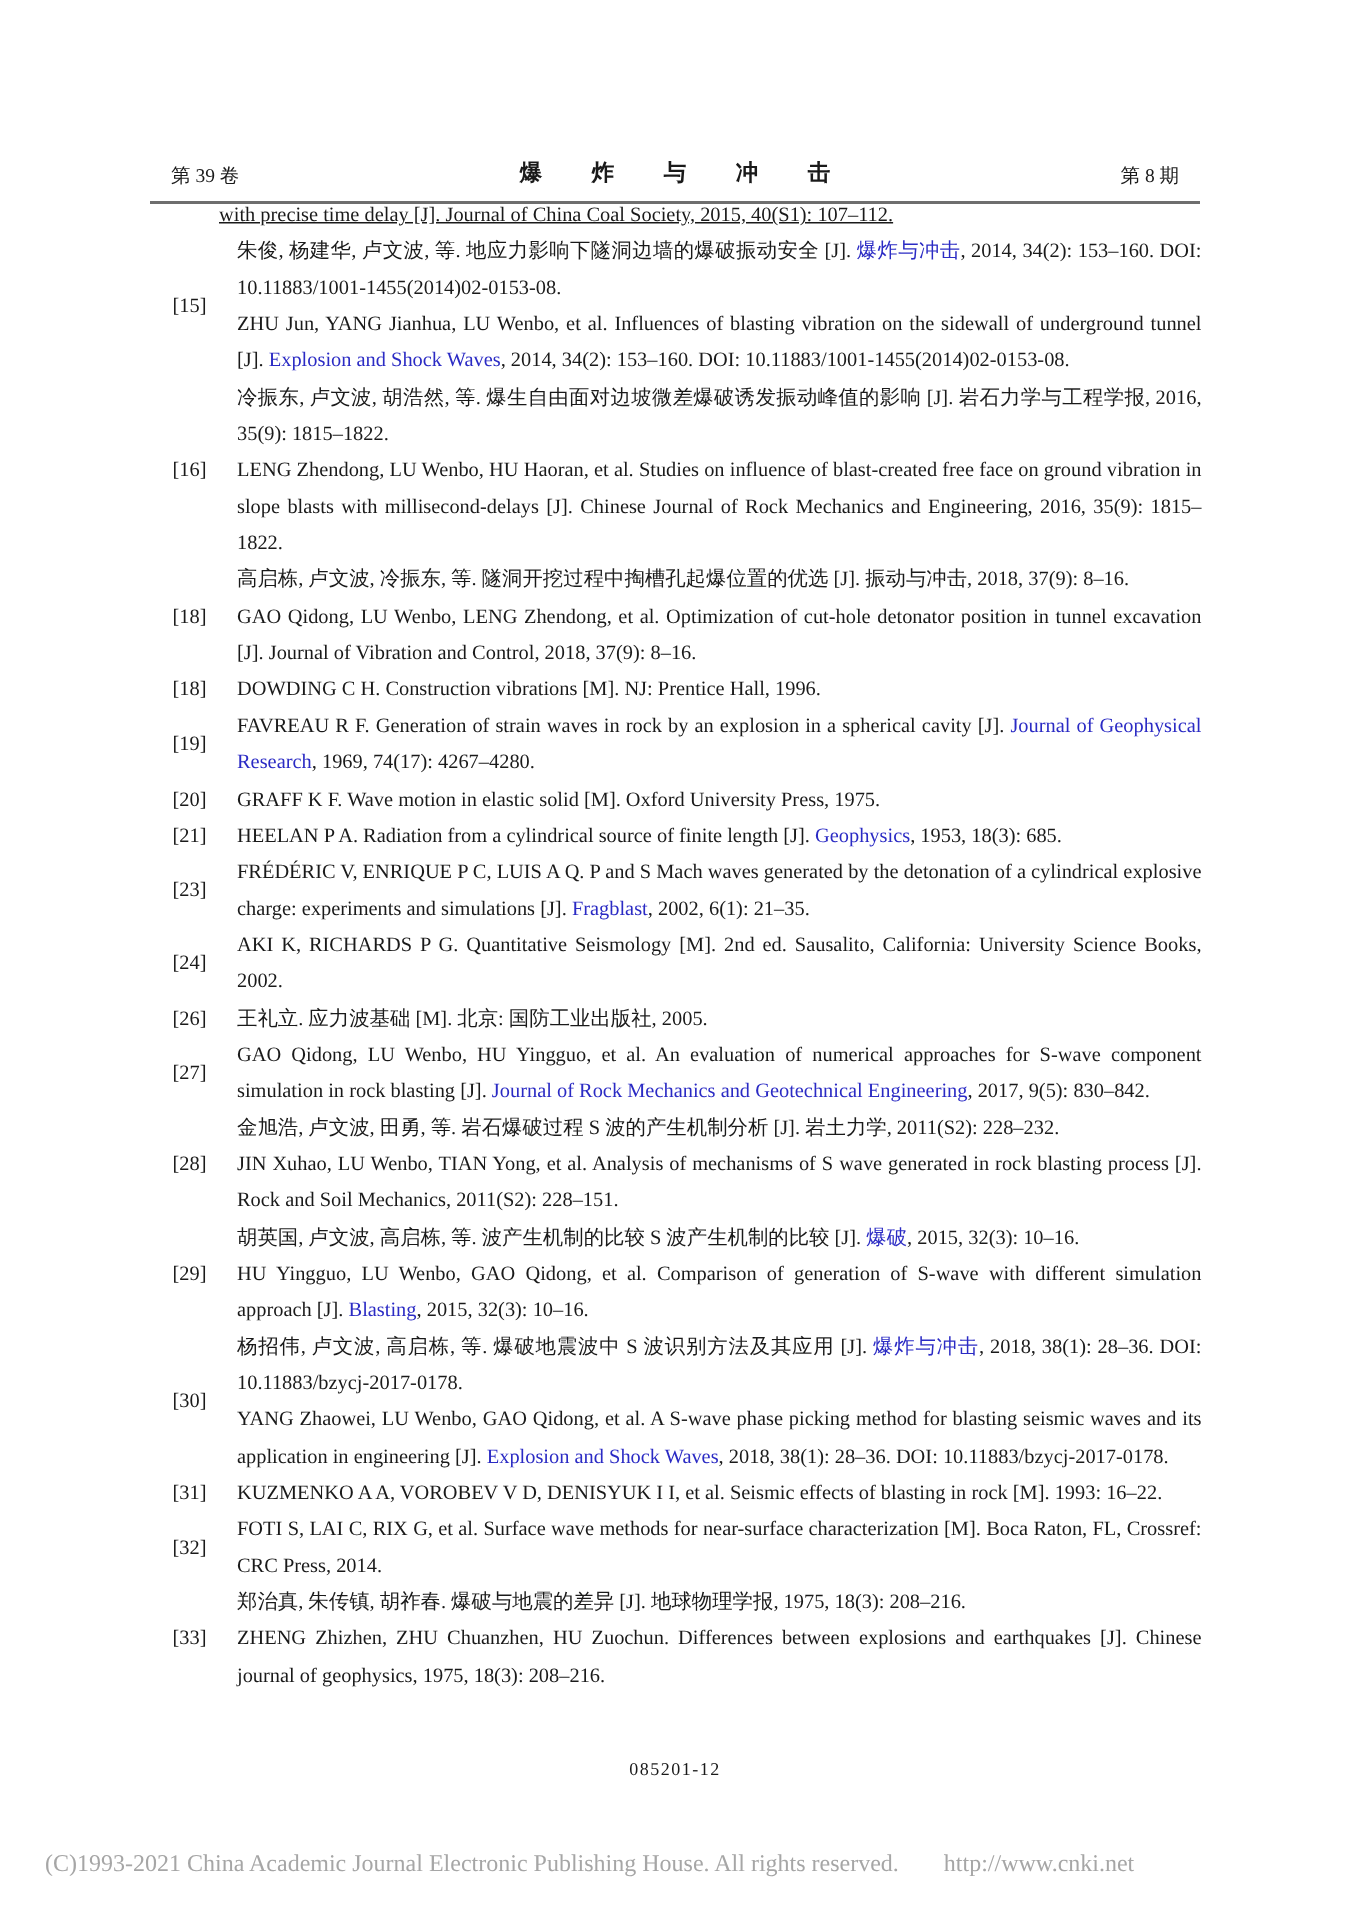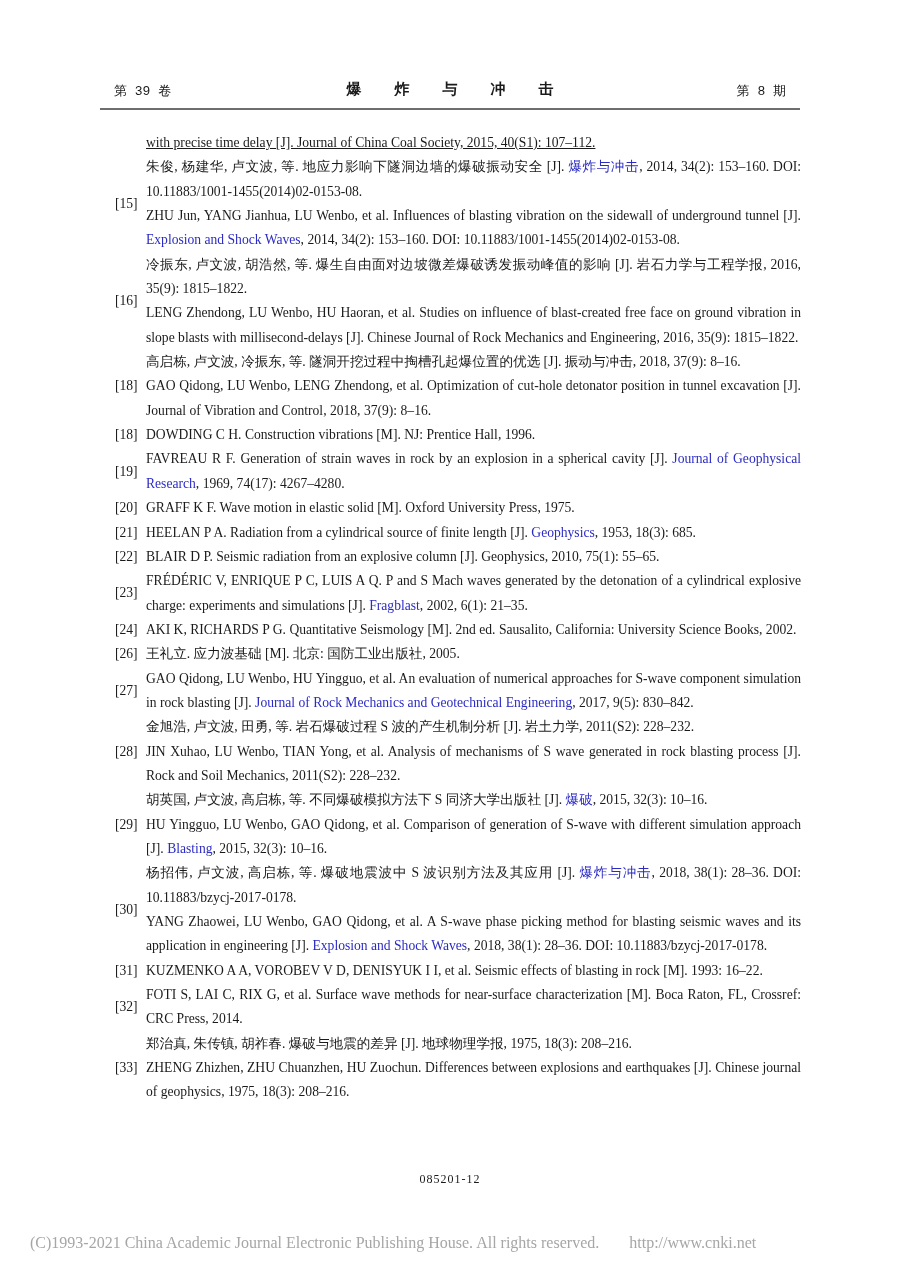--- a/index.html
+++ b/index.html
@@ -7,27 +7,26 @@
     position: relative;
     width: 900px;
     height: 1273px;
     background: #ffffff;
     font-family: "Liberation Serif", "DejaVu Serif", serif;
     color: var(--body-color, #1a1a1a);
     overflow: hidden;
   }
   .running-header {
     position: absolute;
-    top: 80px;
+    top: 106px;
     left: 100px;
     right: 100px;
     height: 28px;
     border-bottom: 2px solid var(--rule-color, #6e6e6e);
     font-size: 13px;
-    font-family: Liberation Mono, monospace;
   }
   .running-header .hdr-left { position: absolute; left: 14px; top: 2px; }
   .running-header .hdr-right { position: absolute; right: 14px; top: 2px; }
   .running-header .hdr-center {
     position: absolute;
     left: 0; right: 0; top: 0;
     text-align: center;
     font-size: 15px;
     font-weight: bold;
     letter-spacing: 33px;
@@ -41,21 +40,21 @@
     font-size: 13.6px;
     line-height: 24.35px;
   }
   .carryover {
     margin: 0 0 0 31px;
     text-align: justify;
     text-decoration: underline;
   }
   .ref-row { display: flex; align-items: center; }
   .ref-id { flex: 0 0 31px; }
-  .ref-body { flex: 1 1 auto; min-width: 0; }
+  .ref-body { flex: 1 1 auto; min-width: 0; margin-left: 12px; }
   .ref-par { margin: 0; text-align: justify; text-justify: inter-word; }
   .ref-link { color: var(--link-color, #2b2bc4); cursor: pointer; }
   .page-number {
     position: absolute;
     top: 1172px;
     left: 0; right: 0;
     text-align: center;
     font-size: 12px;
     letter-spacing: 1px;
   }
@@ -124,26 +123,20 @@
             <p class="ref-par"><span class="ref-text">GRAFF K F. Wave motion in elastic solid [M]. Oxford University Press, 1975.</span></p>
           </div>
         </div>
         <div class="ref-row">
           <span class="ref-id">[21]</span>
           <div class="ref-body">
             <p class="ref-par"><span class="ref-text">HEELAN P A. Radiation from a cylindrical source of finite length [J]. </span><span class="ref-link">Geophysics</span><span class="ref-text">, 1953, 18(3): 685.</span></p>
           </div>
         </div>
         <div class="ref-row">
-          <span class="ref-id">[22]</span>
-          <div class="ref-body">
-            <p class="ref-par"><span class="ref-text">BLAIR D P. Seismic radiation from an explosive column [J]. Geophysics, 2010, 75(1): 55–65.</span></p>
-          </div>
-        </div>
-        <div class="ref-row">
           <span class="ref-id">[23]</span>
           <div class="ref-body">
             <p class="ref-par"><span class="ref-text">FRÉDÉRIC V, ENRIQUE P C, LUIS A Q. P and S Mach waves generated by the detonation of a cylindrical explosive charge: experiments and simulations [J]. </span><span class="ref-link">Fragblast</span><span class="ref-text">, 2002, 6(1): 21–35.</span></p>
           </div>
         </div>
         <div class="ref-row">
           <span class="ref-id">[24]</span>
           <div class="ref-body">
             <p class="ref-par"><span class="ref-text">AKI K, RICHARDS P G. Quantitative Seismology [M]. 2nd ed. Sausalito, California: University Science Books, 2002.</span></p>
           </div>
@@ -157,27 +150,27 @@
         <div class="ref-row">
           <span class="ref-id">[27]</span>
           <div class="ref-body">
             <p class="ref-par"><span class="ref-text">GAO Qidong, LU Wenbo, HU Yingguo, et al. An evaluation of numerical approaches for S-wave component simulation in rock blasting [J]. </span><span class="ref-link">Journal of Rock Mechanics and Geotechnical Engineering</span><span class="ref-text">, 2017, 9(5): 830–842.</span></p>
           </div>
         </div>
         <div class="ref-row">
           <span class="ref-id">[28]</span>
           <div class="ref-body">
             <p class="ref-par"><span class="ref-text">金旭浩, 卢文波, 田勇, 等. 岩石爆破过程 S 波的产生机制分析 [J]. 岩土力学, 2011(S2): 228–232.</span></p>
-            <p class="ref-par"><span class="ref-text">JIN Xuhao, LU Wenbo, TIAN Yong, et al. Analysis of mechanisms of S wave generated in rock blasting process [J]. Rock and Soil Mechanics, 2011(S2): 228–232.</span></p>
+            <p class="ref-par"><span class="ref-text">JIN Xuhao, LU Wenbo, TIAN Yong, et al. Analysis of mechanisms of S wave generated in rock blasting process [J]. Rock and Soil Mechanics, 2011(S2): 228–151.</span></p>
           </div>
         </div>
         <div class="ref-row">
           <span class="ref-id">[29]</span>
           <div class="ref-body">
-            <p class="ref-par"><span class="ref-text">胡英国, 卢文波, 高启栋, 等. 不同爆破模拟方法下 S 同济大学出版社 [J]. </span><span class="ref-link">爆破</span><span class="ref-text">, 2015, 32(3): 10–16.</span></p>
+            <p class="ref-par"><span class="ref-text">胡英国, 卢文波, 高启栋, 等. 波产生机制的比较 S 波产生机制的比较 [J]. </span><span class="ref-link">爆破</span><span class="ref-text">, 2015, 32(3): 10–16.</span></p>
             <p class="ref-par"><span class="ref-text">HU Yingguo, LU Wenbo, GAO Qidong, et al. Comparison of generation of S-wave with different simulation approach [J]. </span><span class="ref-link">Blasting</span><span class="ref-text">, 2015, 32(3): 10–16.</span></p>
           </div>
         </div>
         <div class="ref-row">
           <span class="ref-id">[30]</span>
           <div class="ref-body">
             <p class="ref-par"><span class="ref-text">杨招伟, 卢文波, 高启栋, 等. 爆破地震波中 S 波识别方法及其应用 [J]. </span><span class="ref-link">爆炸与冲击</span><span class="ref-text">, 2018, 38(1): 28–36. DOI: 10.11883/bzycj-2017-0178.</span></p>
             <p class="ref-par"><span class="ref-text">YANG Zhaowei, LU Wenbo, GAO Qidong, et al. A S-wave phase picking method for blasting seismic waves and its application in engineering [J]. </span><span class="ref-link">Explosion and Shock Waves</span><span class="ref-text">, 2018, 38(1): 28–36. DOI: 10.11883/bzycj-2017-0178.</span></p>
           </div>
         </div>

